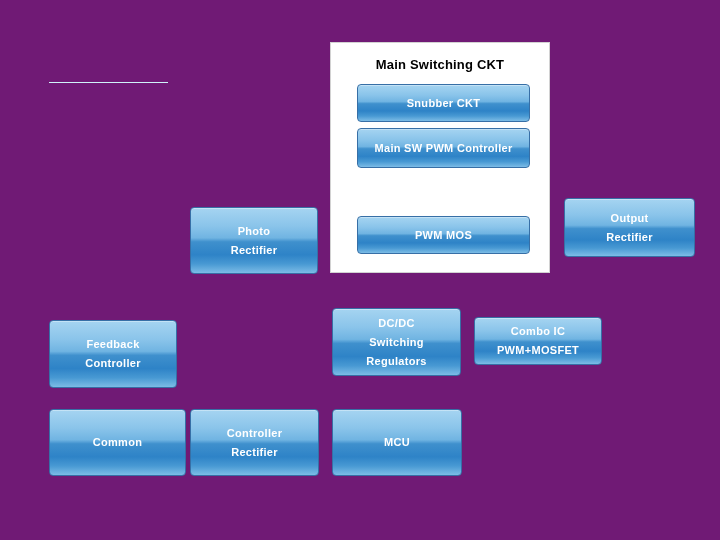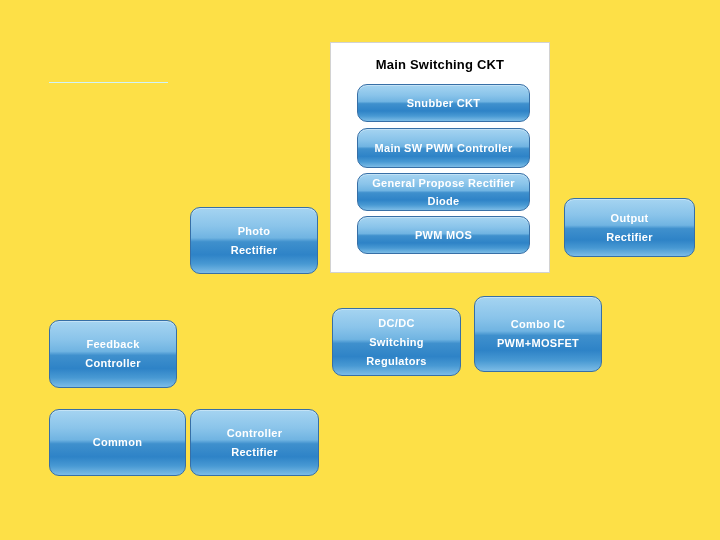--- a/index.html
+++ b/index.html
@@ -1,35 +1,35 @@
 <!DOCTYPE html>
 <html><head>
 <meta charset="utf-8">
 <style>
   html,body{margin:0;padding:0;background:#ffffff;}
   #stage{
     position:relative;
     width:720px;height:540px;
-    background:#fde047;
+    background:#701a75;
     overflow:hidden;
     font-family:"Liberation Sans", sans-serif;
   }
   .btn{
     position:absolute;
     box-sizing:border-box;
     display:flex;align-items:center;justify-content:center;
     text-align:center;
     white-space:pre-line;
     color:#ffffff;
     font-weight:bold;
     font-size:11px;
     line-height:19px;
     letter-spacing:0.3px;
     border:1px solid #376fa6;
-    border-radius:10px;
+    border-radius:4px;
     background:linear-gradient(180deg,
       #a5d4f1 0%,
       #8ac4ea 28%,
       #70b4e2 46%,
       #3f90cd 52%,
       #2e83c7 72%,
       #4899d3 86%,
       #7cbce6 100%);
     box-shadow:inset 0 1px 0 rgba(255,255,255,0.35);
     cursor:pointer;
@@ -62,34 +62,33 @@
 
 <div id="stage">
 
   <div class="stray-line"></div>
 
   <div class="group">
     <div class="group-title">Main Switching CKT</div>
   </div>
   <div class="btn small" style="left:357px;top:84px;width:173px;height:38px">Snubber CKT</div>
   <div class="btn small" style="left:357px;top:128px;width:173px;height:40px">Main SW PWM Controller</div>
-  <div class="btn small" style="left:357px;top:173px;width:173px;height:38px">General Propose Rectifier
-Diode</div>
   <div class="btn small" style="left:357px;top:216px;width:173px;height:38px">PWM MOS</div>
 
   <div class="btn" style="left:190px;top:207px;width:128px;height:67px">Photo
 Rectifier</div>
   <div class="btn" style="left:564px;top:198px;width:131px;height:59px">Output
 Rectifier</div>
 
   <div class="btn" style="left:49px;top:320px;width:128px;height:68px">Feedback
 Controller</div>
   <div class="btn" style="left:332px;top:308px;width:129px;height:68px">DC/DC
 Switching
 Regulators</div>
-  <div class="btn" style="left:474px;top:296px;width:128px;height:76px">Combo IC
+  <div class="btn" style="left:474px;top:317px;width:128px;height:48px">Combo IC
 PWM+MOSFET</div>
 
   <div class="btn" style="left:49px;top:409px;width:137px;height:67px">Common</div>
   <div class="btn" style="left:190px;top:409px;width:129px;height:67px">Controller
 Rectifier</div>
+  <div class="btn" style="left:332px;top:409px;width:130px;height:67px">MCU</div>
 
 </div>
 
 </body></html>

